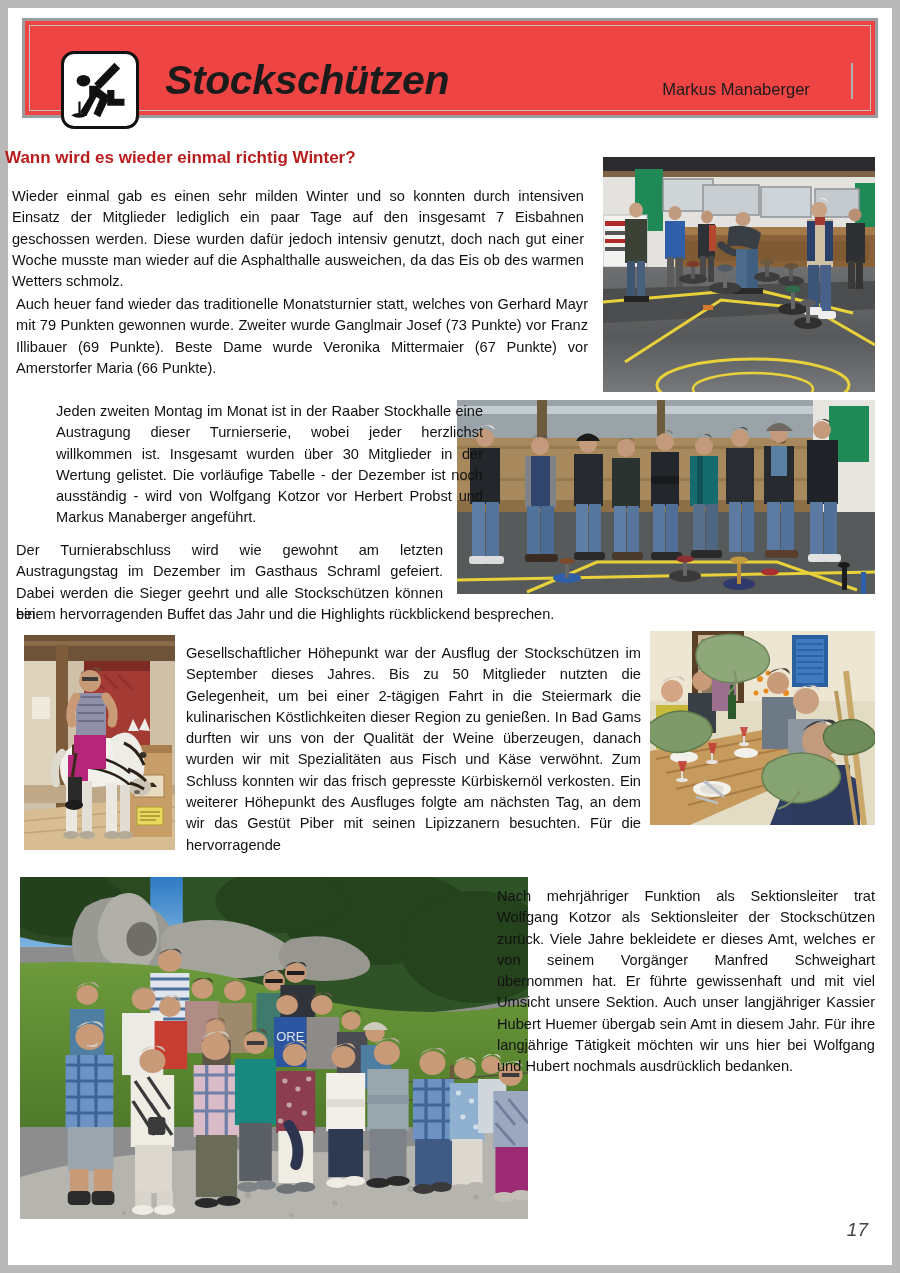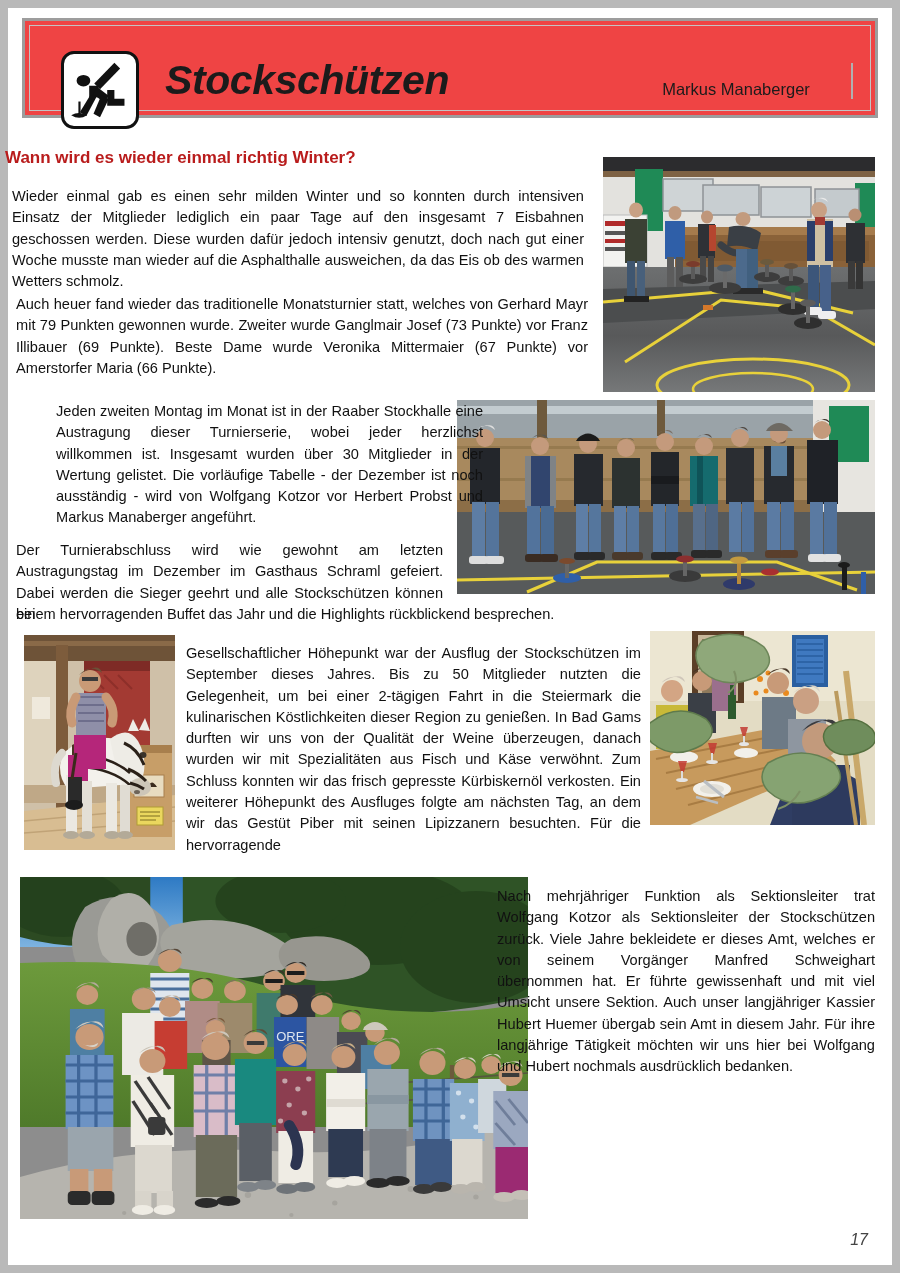--- a/index.html
+++ b/index.html
@@ -137,22 +137,22 @@
   .p5 { left: 186px; top: 643px; width: 455px; }
   
   .p5b { left: 186px; top: 835px; width: 680px; }
 
   
   .r1 { left: 497px; top: 886px; width: 378px; }
   .r2 { left: 497px; top: 1103px; width: 378px; }
 
   .page-number {
     position: absolute;
-    right: 32px; bottom: 24px;
-    font-size: 16px;
+    right: 32px; bottom: 32px;
+    font-size: 19px;
     font-style: italic;
     color: #444;
   }
 
   
   .photo {
     position: absolute;
     overflow: hidden;
     background: #8d8d8d;
   }

